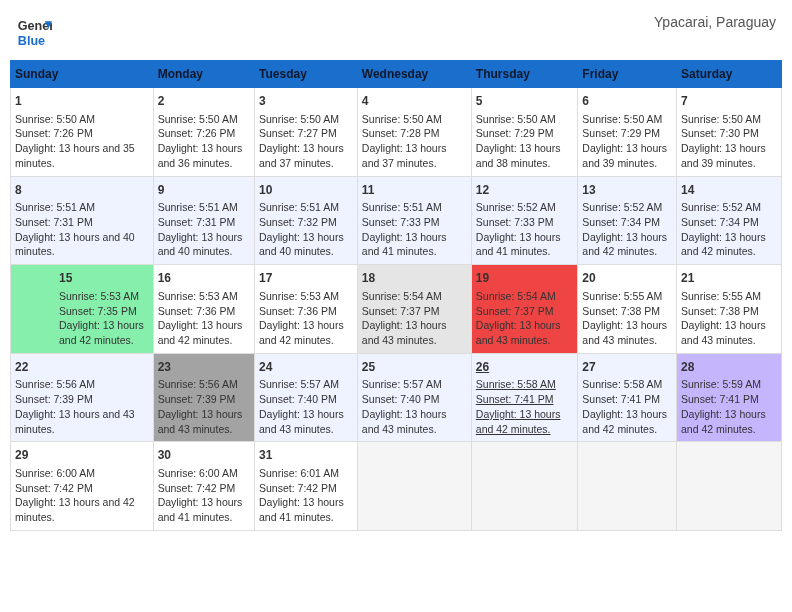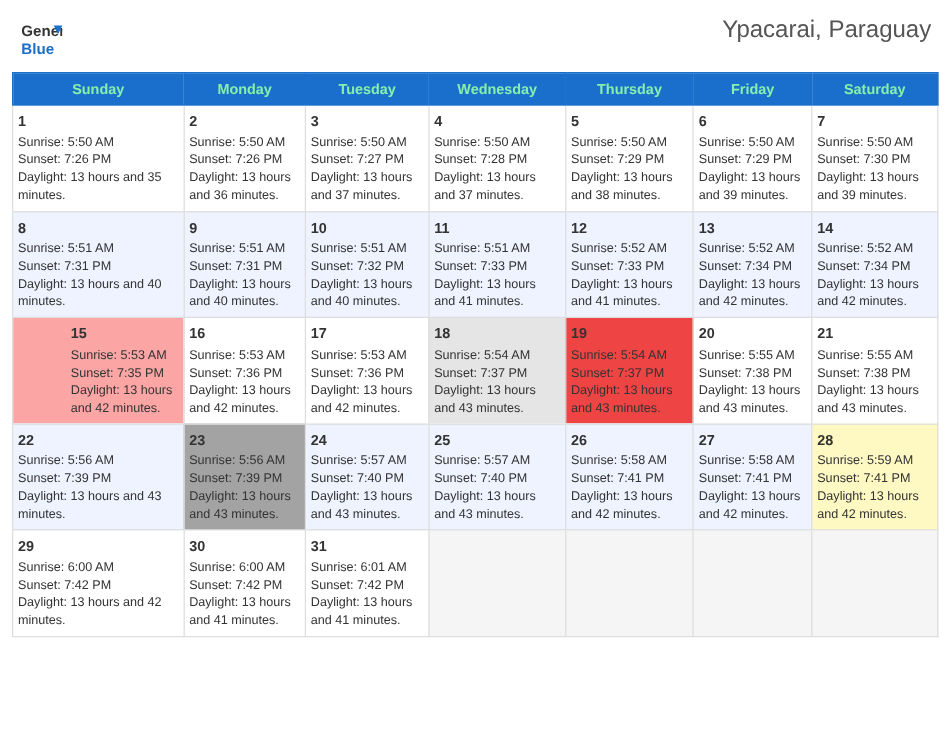--- a/index.html
+++ b/index.html
@@ -28,33 +28,33 @@
     }
     .title-area {
       text-align: right;
     }
     .main-title {
       font-size: 28px;
       font-weight: bold;
       color: #333;
     }
     .subtitle {
-      font-size: 20px;
+      font-size: 14px;
       color: #555;
     }
     table {
       width: 100%;
       border-collapse: collapse;
       font-size: 11px;
     }
     thead th {
       background-color: #1a6fcc;
-      color: #86efac;
+      color: #0f172a;
       padding: 6px 4px;
-      text-align: center;
+      text-align: left;
       font-size: 12px;
       font-weight: bold;
       border: 1px solid #1a6fcc;
     }
     tbody tr {
       border-bottom: 1px solid #ddd;
     }
     tbody tr:nth-child(odd) {
       background-color: #f9f9f9;
     }
@@ -187,21 +187,21 @@
           <div>Daylight: 13 hours and 42 minutes.</div>
         </td>
         <td style="background-color: rgb(238, 243, 255);">
           <span class="day-num">14</span>
           <div>Sunrise: 5:52 AM</div>
           <div>Sunset: 7:34 PM</div>
           <div>Daylight: 13 hours and 42 minutes.</div>
         </td>
       </tr>
       <tr>
-        <td style="background-color: #fca5a5; padding-left: 48px;">
+        <td style="background-color: #86efac; padding-left: 48px;">
           <span class="day-num">15</span>
           <div>Sunrise: 5:53 AM</div>
           <div>Sunset: 7:35 PM</div>
           <div>Daylight: 13 hours and 42 minutes.</div>
         </td>
         <td style="background-color: rgb(255, 255, 255);">
           <span class="day-num">16</span>
           <div>Sunrise: 5:53 AM</div>
           <div>Sunset: 7:36 PM</div>
           <div>Daylight: 13 hours and 42 minutes.</div>
@@ -255,33 +255,33 @@
           <div>Sunrise: 5:57 AM</div>
           <div>Sunset: 7:40 PM</div>
           <div>Daylight: 13 hours and 43 minutes.</div>
         </td>
         <td style="background-color: rgb(238, 243, 255);">
           <span class="day-num">25</span>
           <div>Sunrise: 5:57 AM</div>
           <div>Sunset: 7:40 PM</div>
           <div>Daylight: 13 hours and 43 minutes.</div>
         </td>
-        <td style="background-color: rgb(238, 243, 255);">
+        <td style="background-color: rgb(238, 243, 255); text-decoration: underline;">
           <span class="day-num">26</span>
           <div>Sunrise: 5:58 AM</div>
           <div>Sunset: 7:41 PM</div>
           <div>Daylight: 13 hours and 42 minutes.</div>
         </td>
         <td style="background-color: rgb(238, 243, 255);">
           <span class="day-num">27</span>
           <div>Sunrise: 5:58 AM</div>
           <div>Sunset: 7:41 PM</div>
           <div>Daylight: 13 hours and 42 minutes.</div>
         </td>
-        <td style="background-color: #fef9c3; margin-left: 28px;">
+        <td style="background-color: #c4b5fd; margin-left: 28px;">
           <span class="day-num">28</span>
           <div>Sunrise: 5:59 AM</div>
           <div>Sunset: 7:41 PM</div>
           <div>Daylight: 13 hours and 42 minutes.</div>
         </td>
       </tr>
       <tr>
         <td style="background-color: rgb(255, 255, 255);">
           <span class="day-num">29</span>
           <div>Sunrise: 6:00 AM</div>

